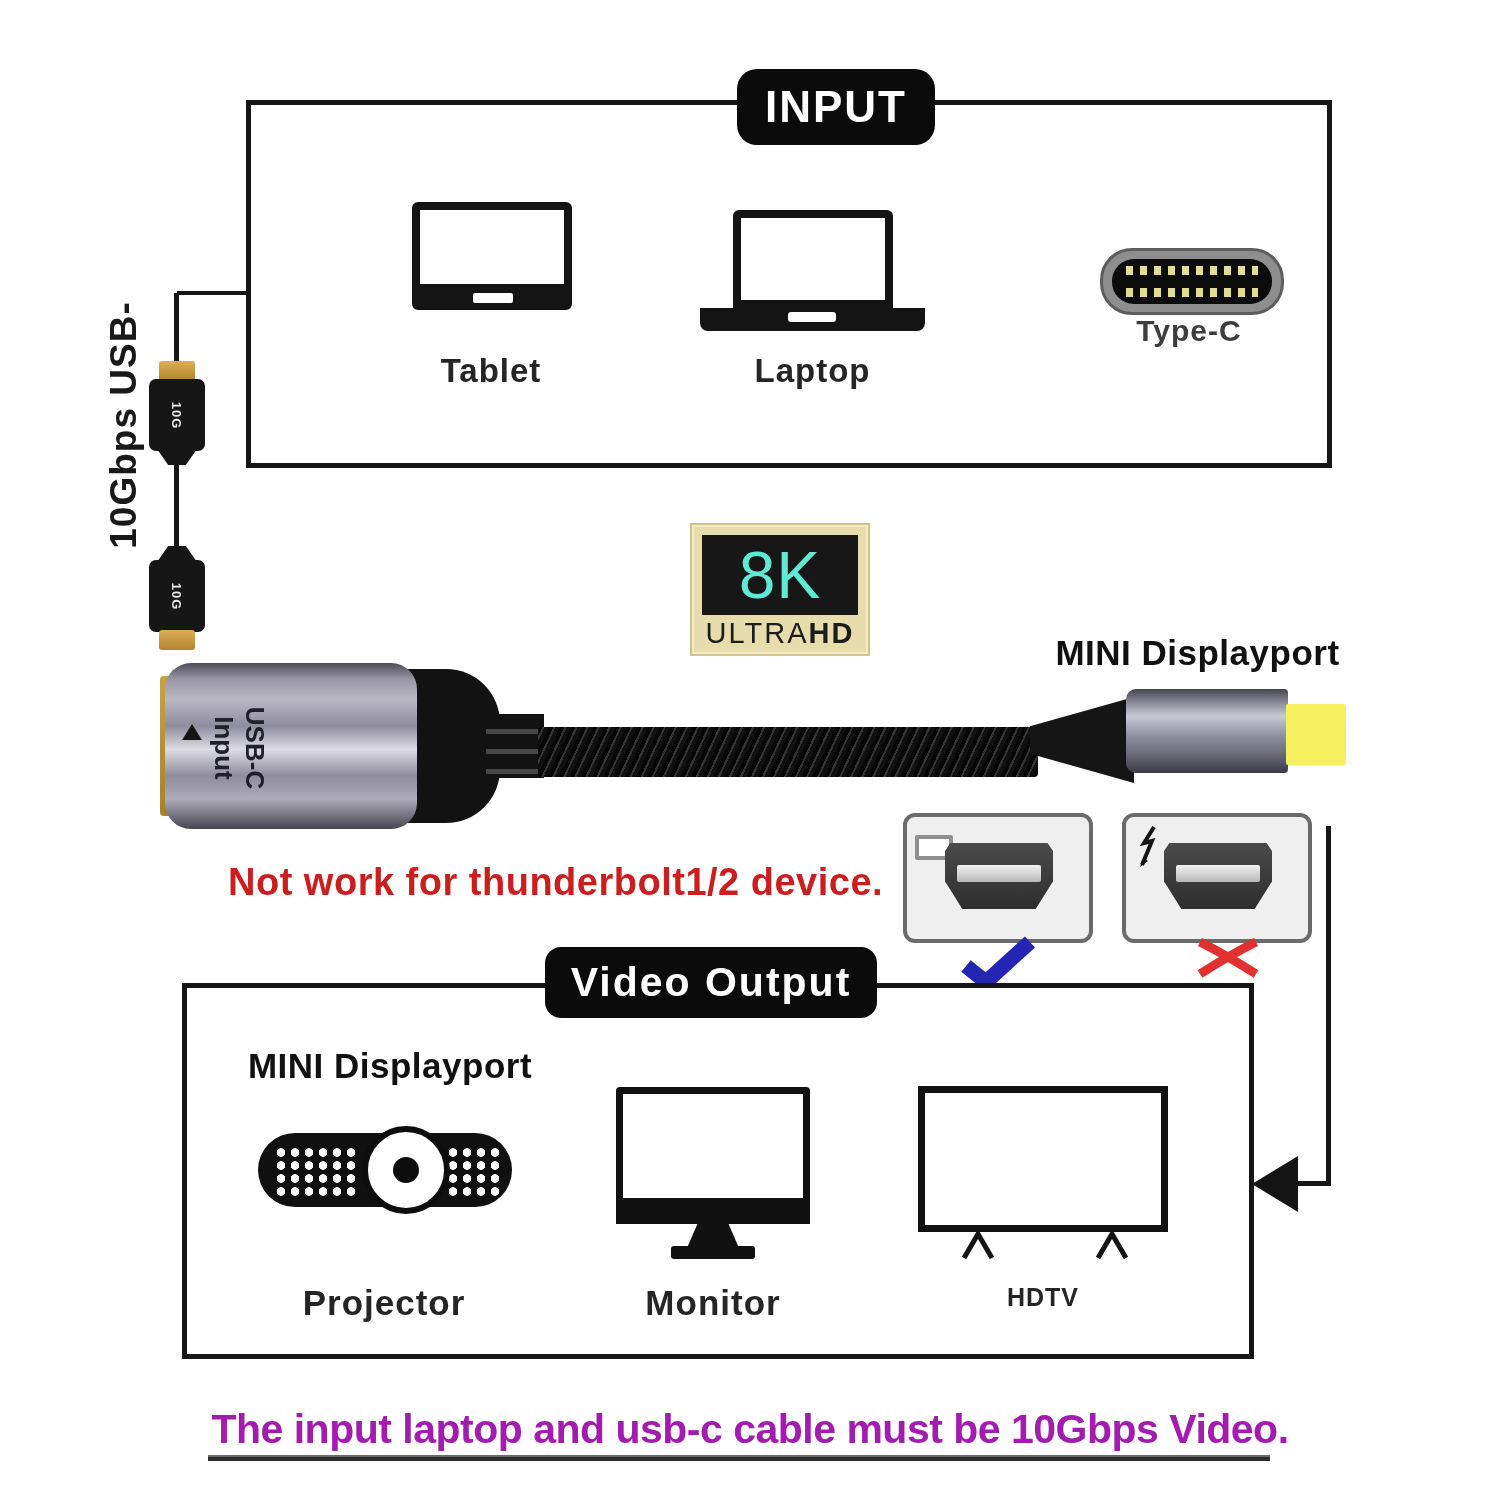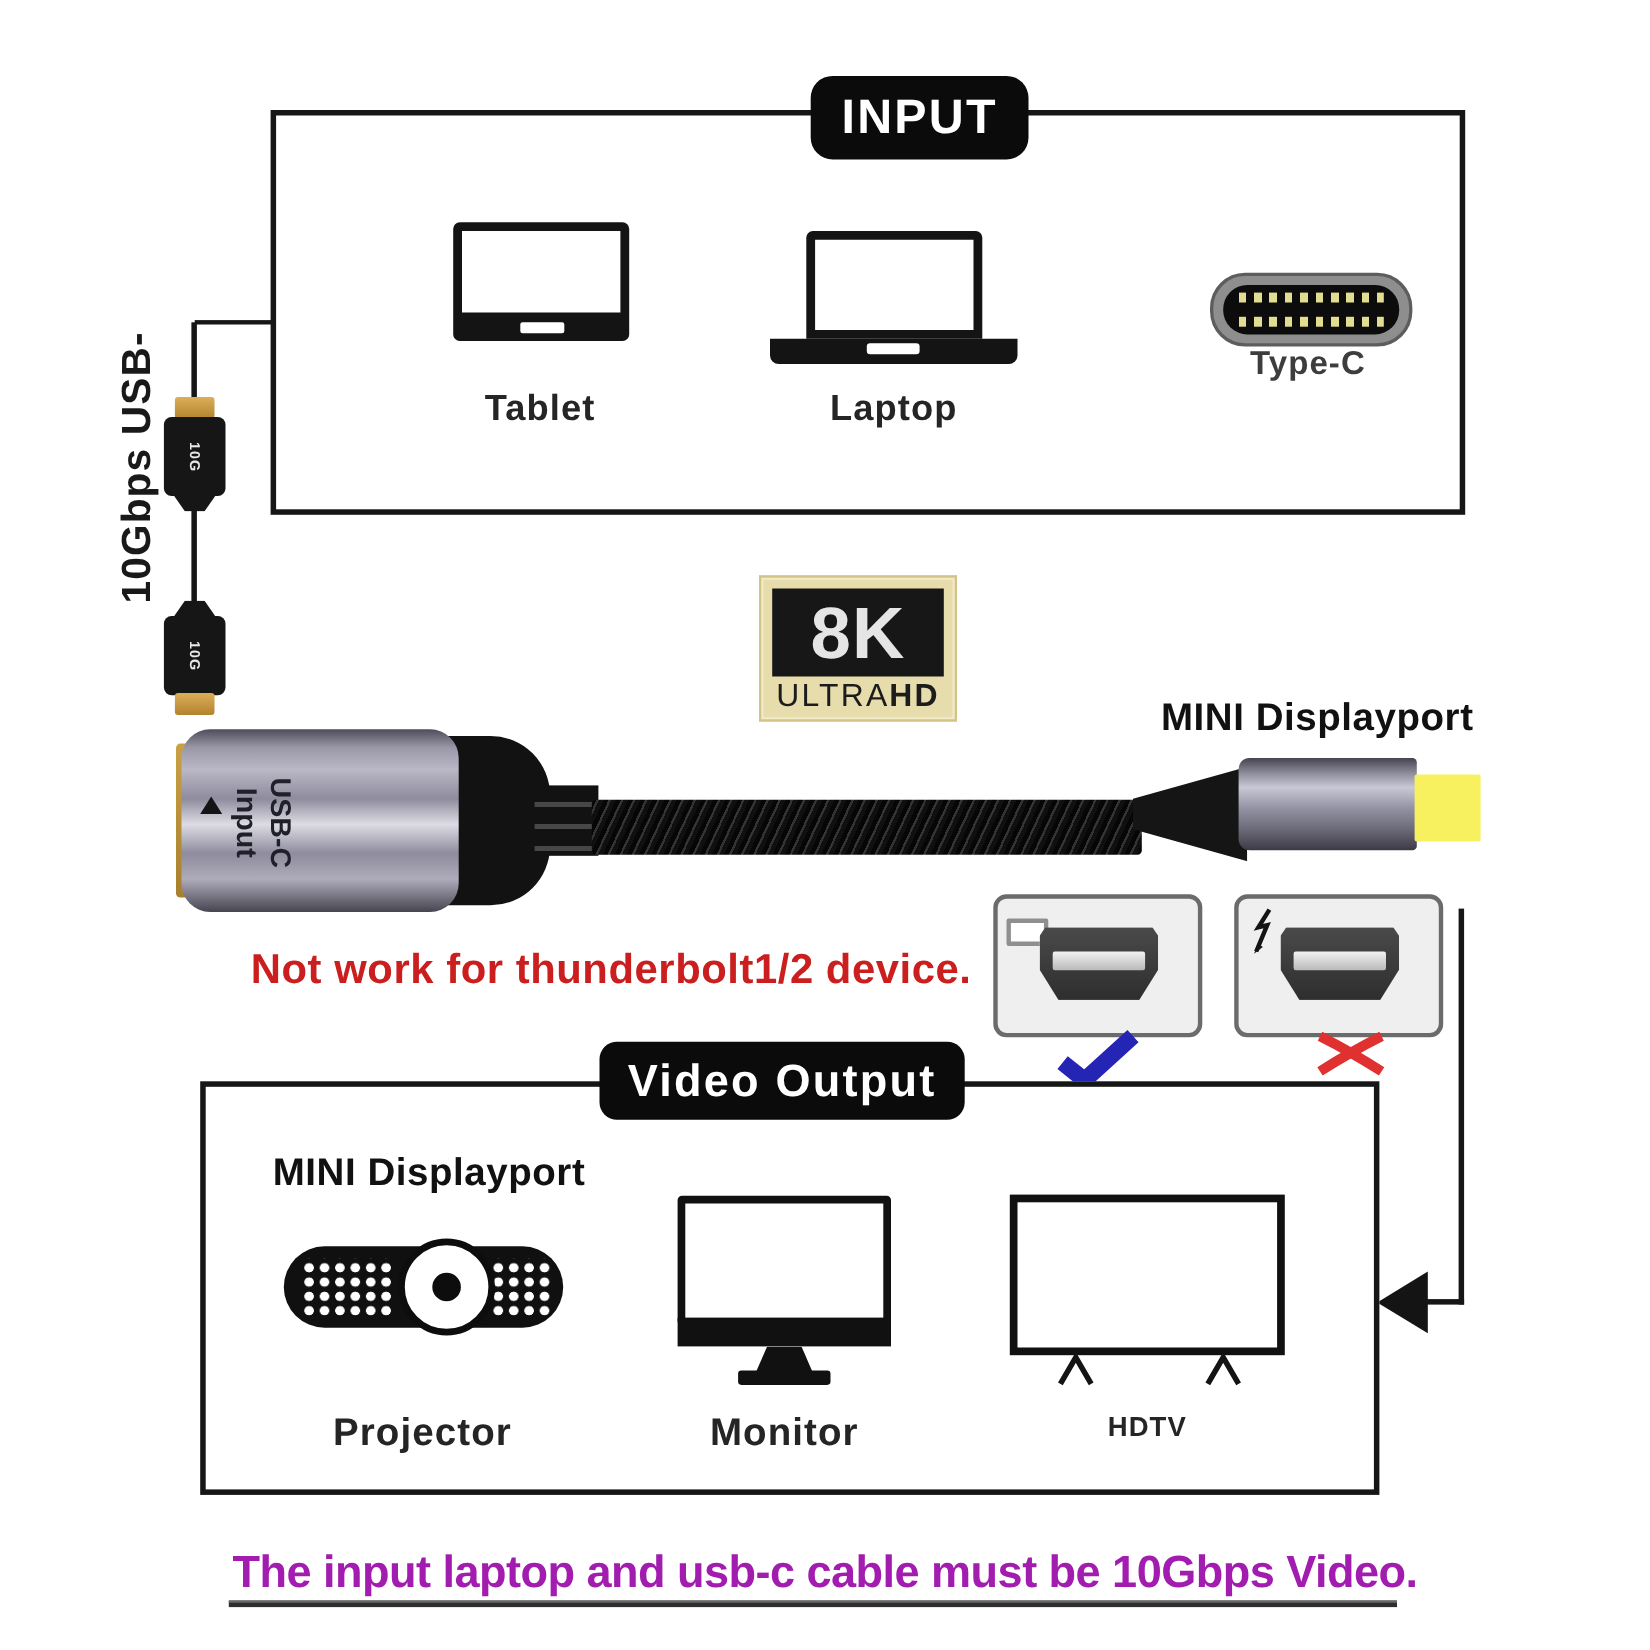--- a/index.html
+++ b/index.html
@@ -60,21 +60,21 @@
   .clogo{transform:rotate(90deg);color:#e8e8e8;font-size:13px;font-weight:bold;letter-spacing:1px;}
   .shoulder{position:absolute;left:157px;width:40px;height:16px;background:#161616;}
   .shoulder1{top:449px;clip-path:polygon(0 0,100% 0,72% 100%,28% 100%);}
   .shoulder2{top:546px;clip-path:polygon(28% 0,72% 0,100% 100%,0 100%);}
 
   
   .uhd{left:690px;top:523px;width:176px;height:129px;background:#e7dcab;border:2px solid #d3c387;
        box-shadow:inset 0 0 0 2px #f2ebc9;}
   .uhd-black{position:absolute;left:10px;top:10px;right:10px;height:80px;background:#171717;
              display:flex;align-items:center;justify-content:center;}
-  .uhd-top{color:#e5e5e5;font-size:66px;font-weight:bold;letter-spacing:1px;line-height:1;}
+  .uhd-top{color:#5eead4;font-size:66px;font-weight:normal;letter-spacing:1px;line-height:1;}
   .uhd-bottom{position:absolute;left:0;right:0;bottom:4px;text-align:center;color:#1c1c1c;font-size:29px;letter-spacing:2px;margin-top:40px;}
   .uhd-ultra{font-weight:normal;} .uhd-hd{font-weight:bold;}
 
   
   .gold-edge{left:160px;top:676px;width:16px;height:140px;background:linear-gradient(180deg,#c9a145,#a87f2d);border-radius:4px;}
   .ad-collar{left:388px;top:669px;width:112px;height:154px;background:#121212;border-radius:0 54px 54px 0;}
   .ad-ridges{left:486px;top:714px;width:58px;height:64px;
              background:repeating-linear-gradient(180deg,#121212 0 15px,#474747 15px 20px);}
   .ad-body{left:165px;top:663px;width:252px;height:166px;border-radius:26px;
            background:linear-gradient(180deg,#4f4d59 0%,#9a98a8 10%,#bab8c5 22%,#8e8c9d 38%,#dddce4 52%,#8e8c9d 68%,#aeacba 82%,#6f6d7a 93%,#47454f 100%);}

